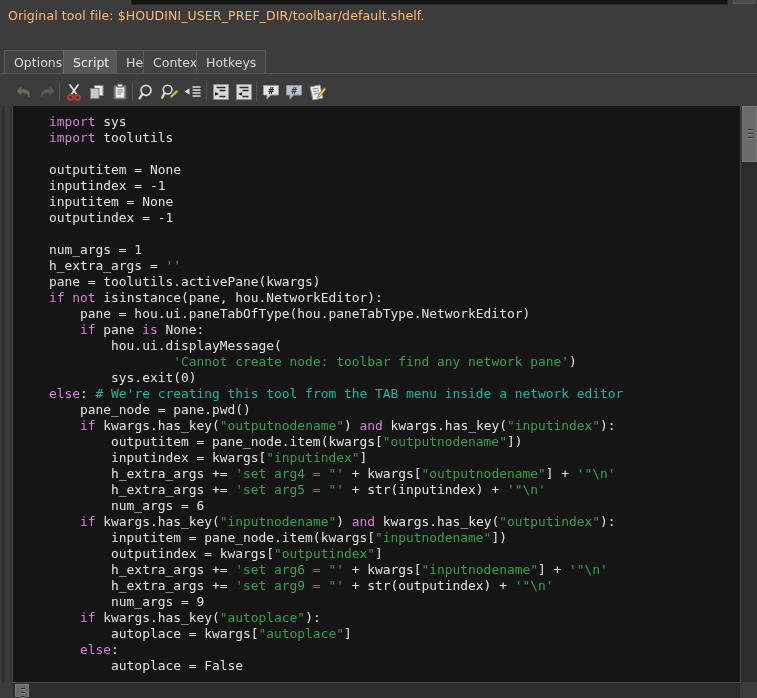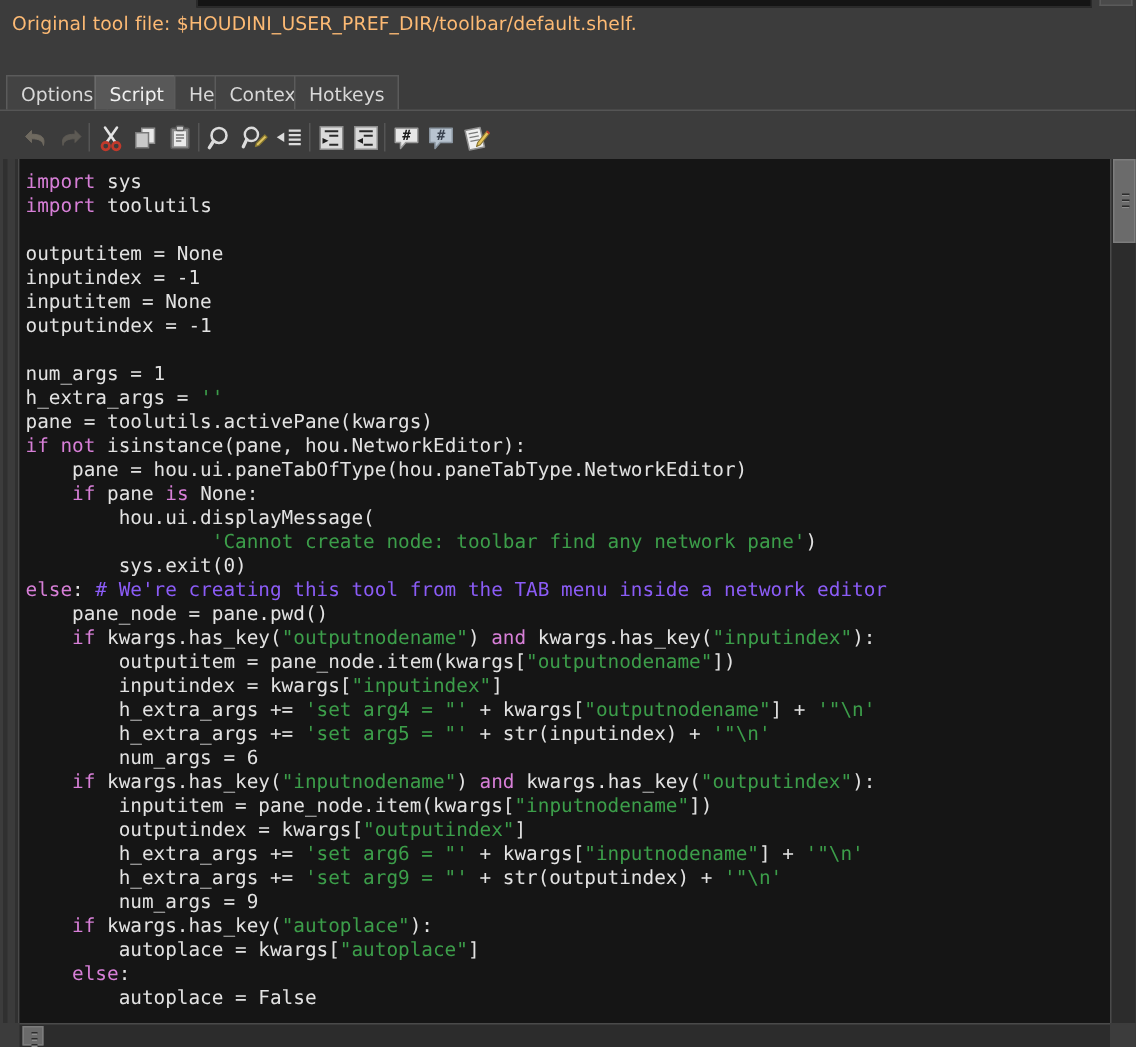--- a/index.html
+++ b/index.html
@@ -158,34 +158,35 @@
 
   .code-area {
     position: absolute;
     left: 13px;
     top: 0px;
     width: 727px;
     height: 576px;
     background: #151515;
     overflow: hidden;
     box-sizing: border-box;
+    padding-left: 32px;
   }
   pre.code {
     margin: 0;
     padding: 8px 0 0 4px;
     font-family: "DejaVu Sans Mono", monospace;
     font-size: 12.9px;
     line-height: 16px;
     color: #e2e2e2;
     white-space: pre;
     tab-size: 4;
   }
   .kw  { color: #d77fd7; }
   .str { color: #3c9e4a; }
-  .cmt { color: #8b5cf6; }
+  .cmt { color: #14b8a6; }
 
   
   .vscroll {
     position: absolute;
     left: 740px;
     top: 0px;
     width: 17px;
     height: 576px;
     background: #2c2c2c;
     border-left: 1px solid #4a4a4a;

